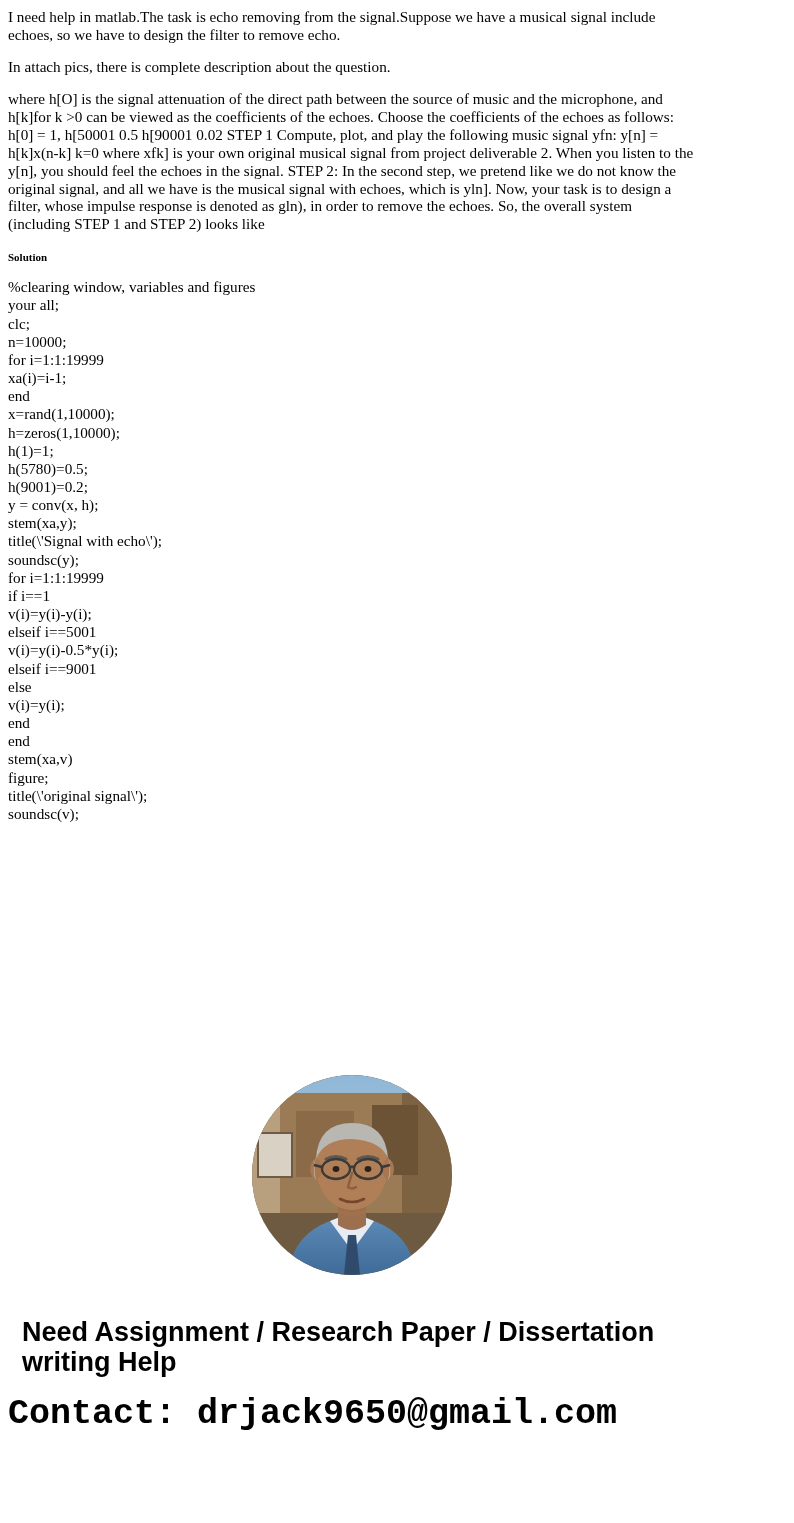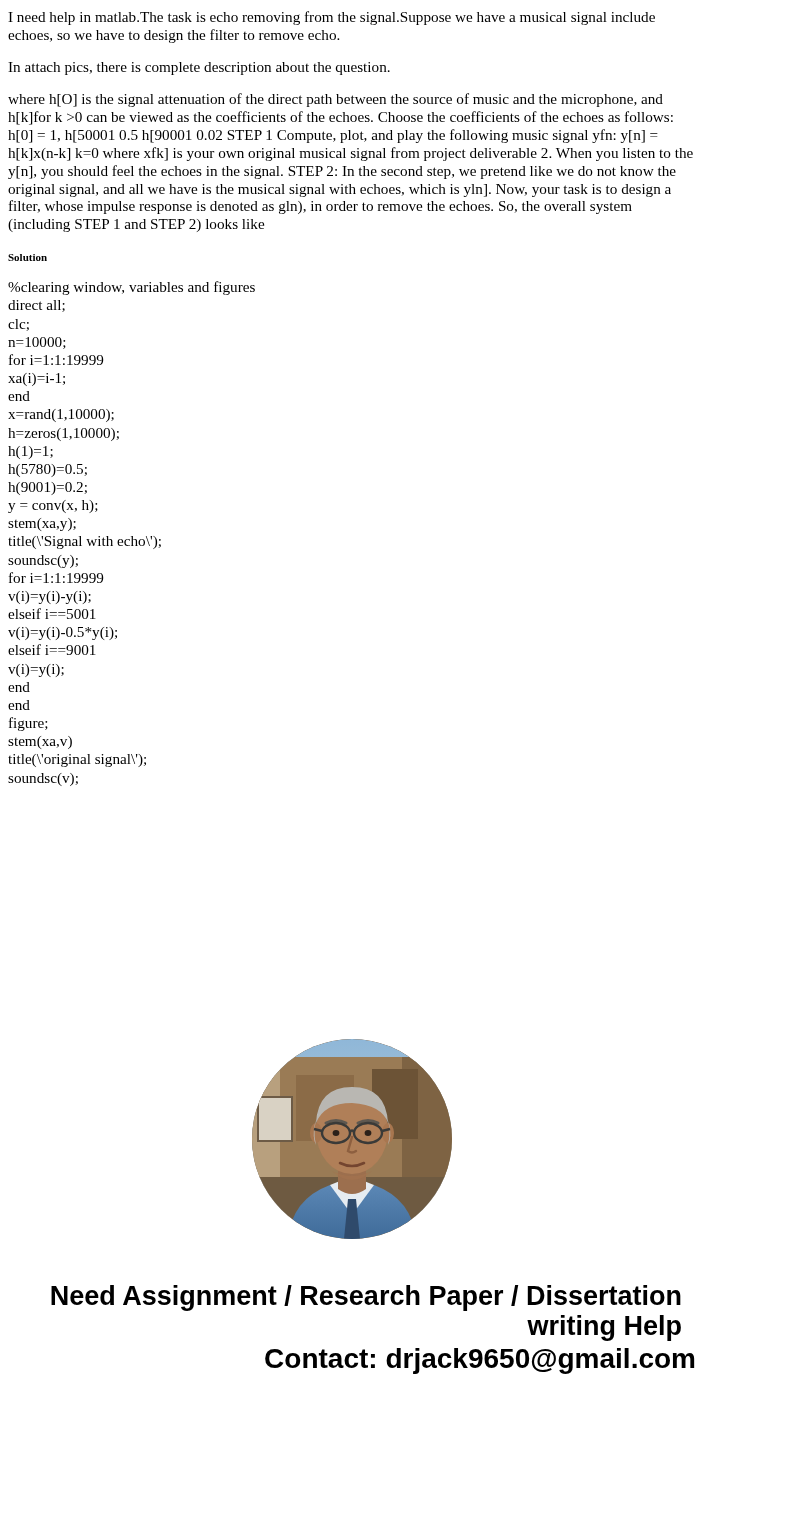--- a/index.html
+++ b/index.html
@@ -56,76 +56,79 @@
     border-radius: 50%;
     overflow: hidden;
     position: relative;
     background: #6d5b46;
   }
   .avatar svg {
     display: block;
   }
   .footer {
     margin-top: 42px;
-    text-align: right;
+    text-align: left;
     font-family: "Liberation Sans", sans-serif;
     font-weight: bold;
     color: #000;
   }
   .footer-line1 {
     font-size: 27px;
     line-height: 1.12;
     padding: 0 14px;
   }
   .footer-line2 {
-    font-size: 28px;
+    font-size: 35px;
     line-height: 1.12;
-    margin-top: 2px;
+    margin-top: 18px;
+    font-family: Liberation Mono, monospace;
   }
 </style>
 </head>
 <body>
 
 <div class="page">
 
   <p class="para">I need help in matlab.The task is echo removing from the signal.Suppose we have a musical signal include echoes, so we have to design the filter to remove echo.</p>
 
   <p class="para">In attach pics, there is complete description about the question.</p>
 
   <p class="para tight">where h[O] is the signal attenuation of the direct path between the source of music and the microphone, and h[k]for k &gt;0 can be viewed as the coefficients of the echoes. Choose the coefficients of the echoes as follows: h[0] = 1, h[50001 0.5 h[90001 0.02 STEP 1 Compute, plot, and play the following music signal yfn: y[n] = h[k]x(n-k] k=0 where xfk] is your own original musical signal from project deliverable 2. When you listen to the y[n], you should feel the echoes in the signal. STEP 2: In the second step, we pretend like we do not know the original signal, and all we have is the musical signal with echoes, which is yln]. Now, your task is to design a filter, whose impulse response is denoted as gln), in order to remove the echoes. So, the overall system (including STEP 1 and STEP 2) looks like</p>
 
   <div class="section-heading">Solution</div>
 
   <div class="code-block">
     <div class="code-line">%clearing window, variables and figures</div>
-    <div class="code-line">direct all;</div>
+    <div class="code-line">your all;</div>
     <div class="code-line">clc;</div>
     <div class="code-line">n=10000;</div>
     <div class="code-line">for i=1:1:19999</div>
     <div class="code-line">xa(i)=i-1;</div>
     <div class="code-line">end</div>
     <div class="code-line">x=rand(1,10000);</div>
     <div class="code-line">h=zeros(1,10000);</div>
     <div class="code-line">h(1)=1;</div>
     <div class="code-line">h(5780)=0.5;</div>
     <div class="code-line">h(9001)=0.2;</div>
     <div class="code-line">y = conv(x, h);</div>
     <div class="code-line">stem(xa,y);</div>
     <div class="code-line">title(\'Signal with echo\');</div>
     <div class="code-line">soundsc(y);</div>
     <div class="code-line">for i=1:1:19999</div>
+    <div class="code-line">if i==1</div>
     <div class="code-line">v(i)=y(i)-y(i);</div>
     <div class="code-line">elseif i==5001</div>
     <div class="code-line">v(i)=y(i)-0.5*y(i);</div>
     <div class="code-line">elseif i==9001</div>
+    <div class="code-line">else</div>
     <div class="code-line">v(i)=y(i);</div>
     <div class="code-line">end</div>
     <div class="code-line">end</div>
+    <div class="code-line">stem(xa,v)</div>
     <div class="code-line">figure;</div>
-    <div class="code-line">stem(xa,v)</div>
     <div class="code-line">title(\'original signal\');</div>
     <div class="code-line">soundsc(v);</div>
   </div>
 
   <div class="avatar-wrap">
     <div class="avatar">
       <svg width="200" height="200" viewBox="0 0 200 200">
         <defs>
           <clipPath id="circClip">
               <circle cx="100" cy="100" r="100"></circle>

